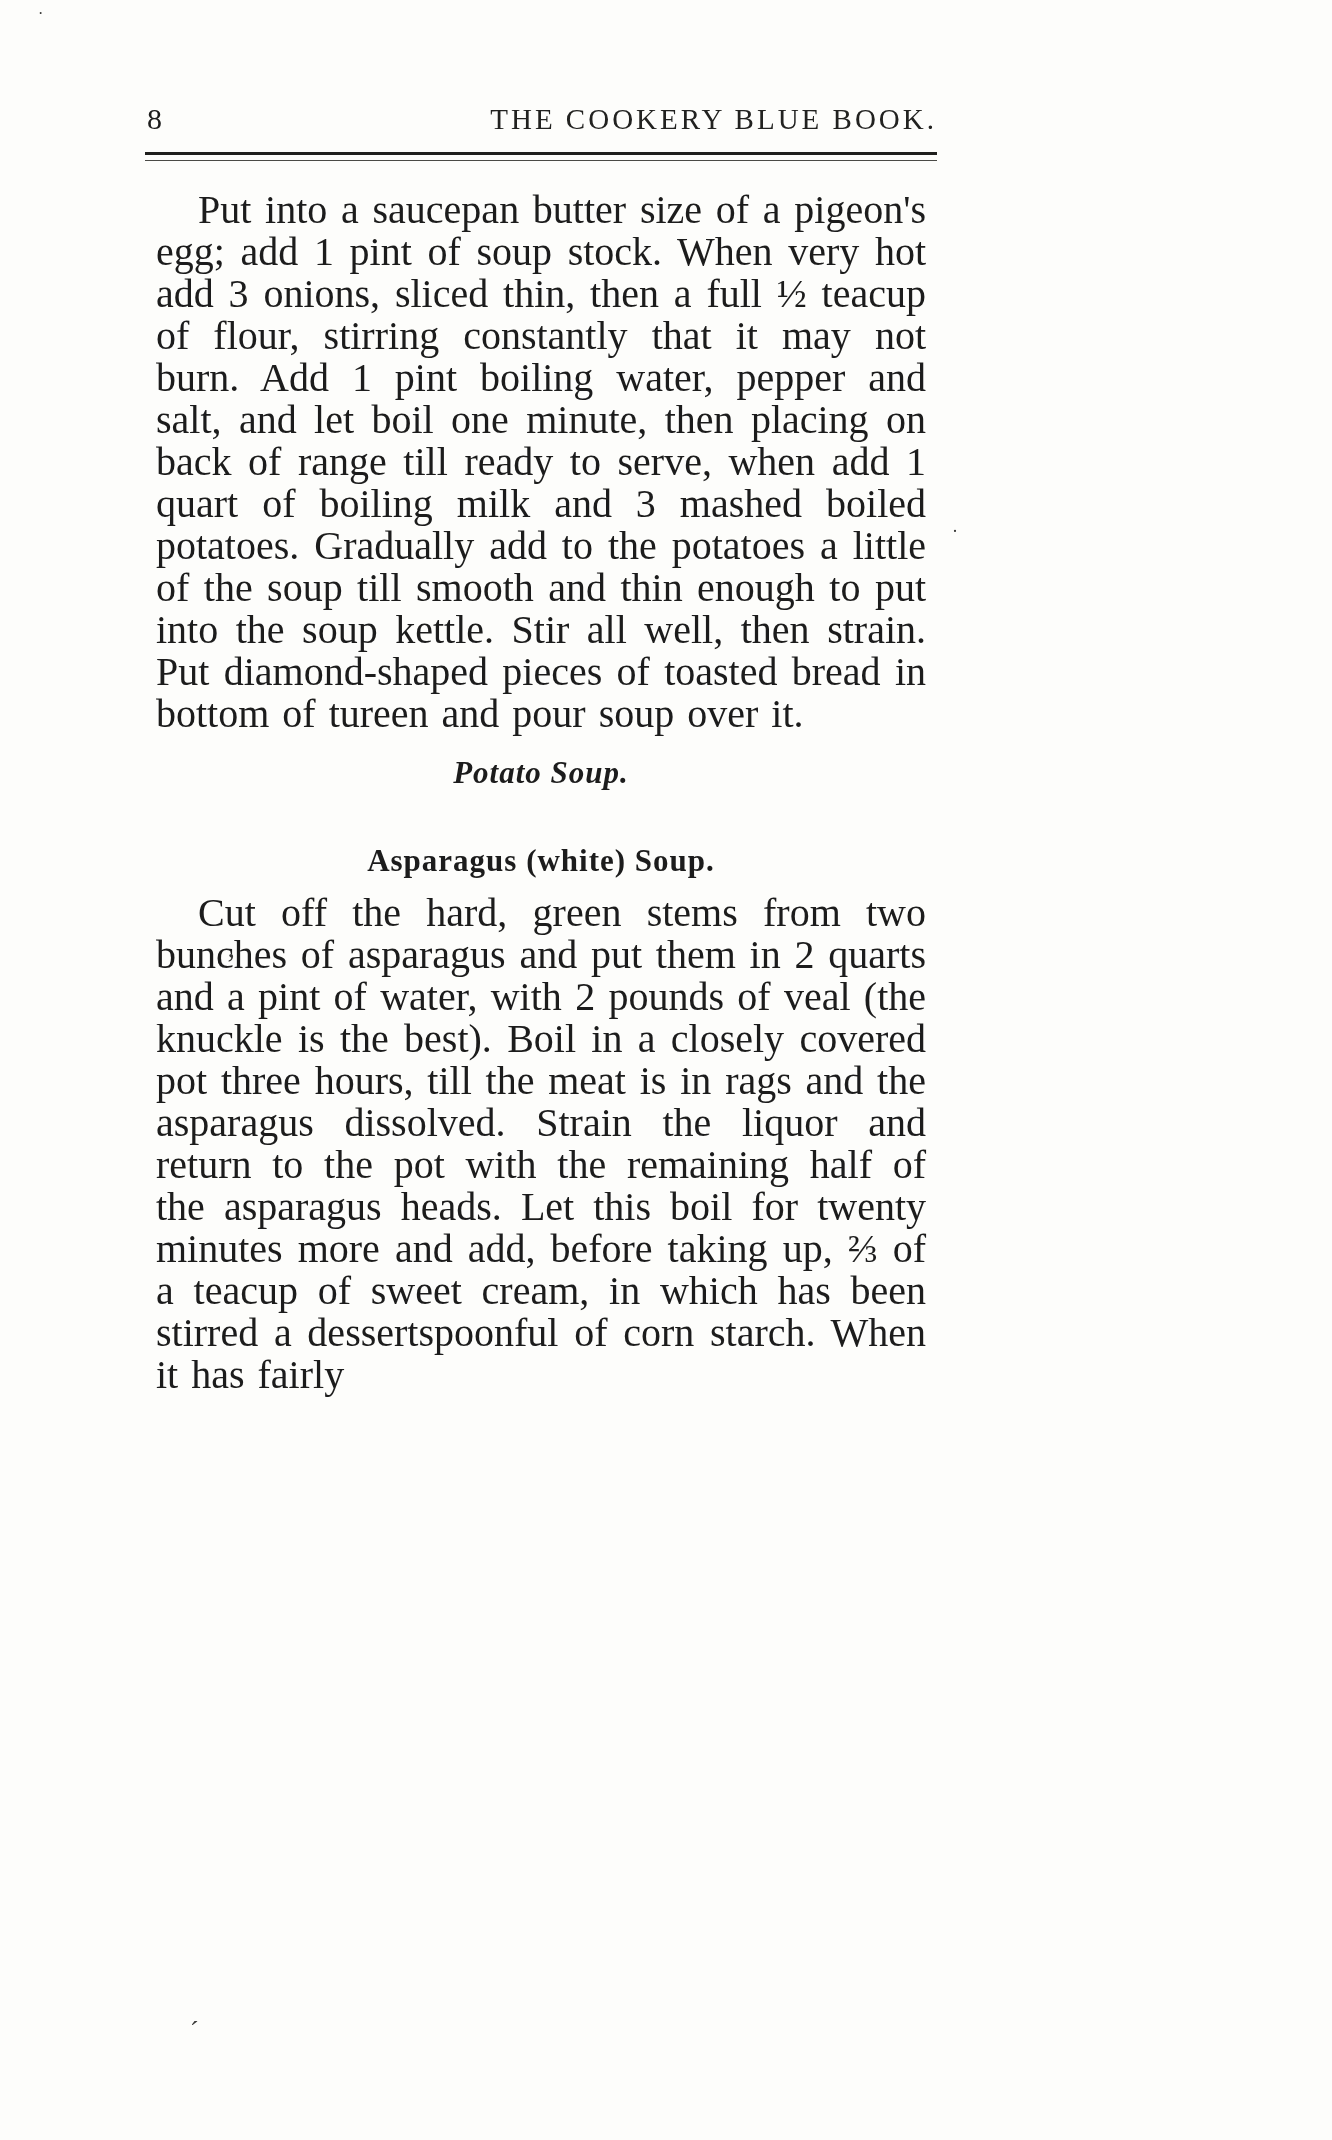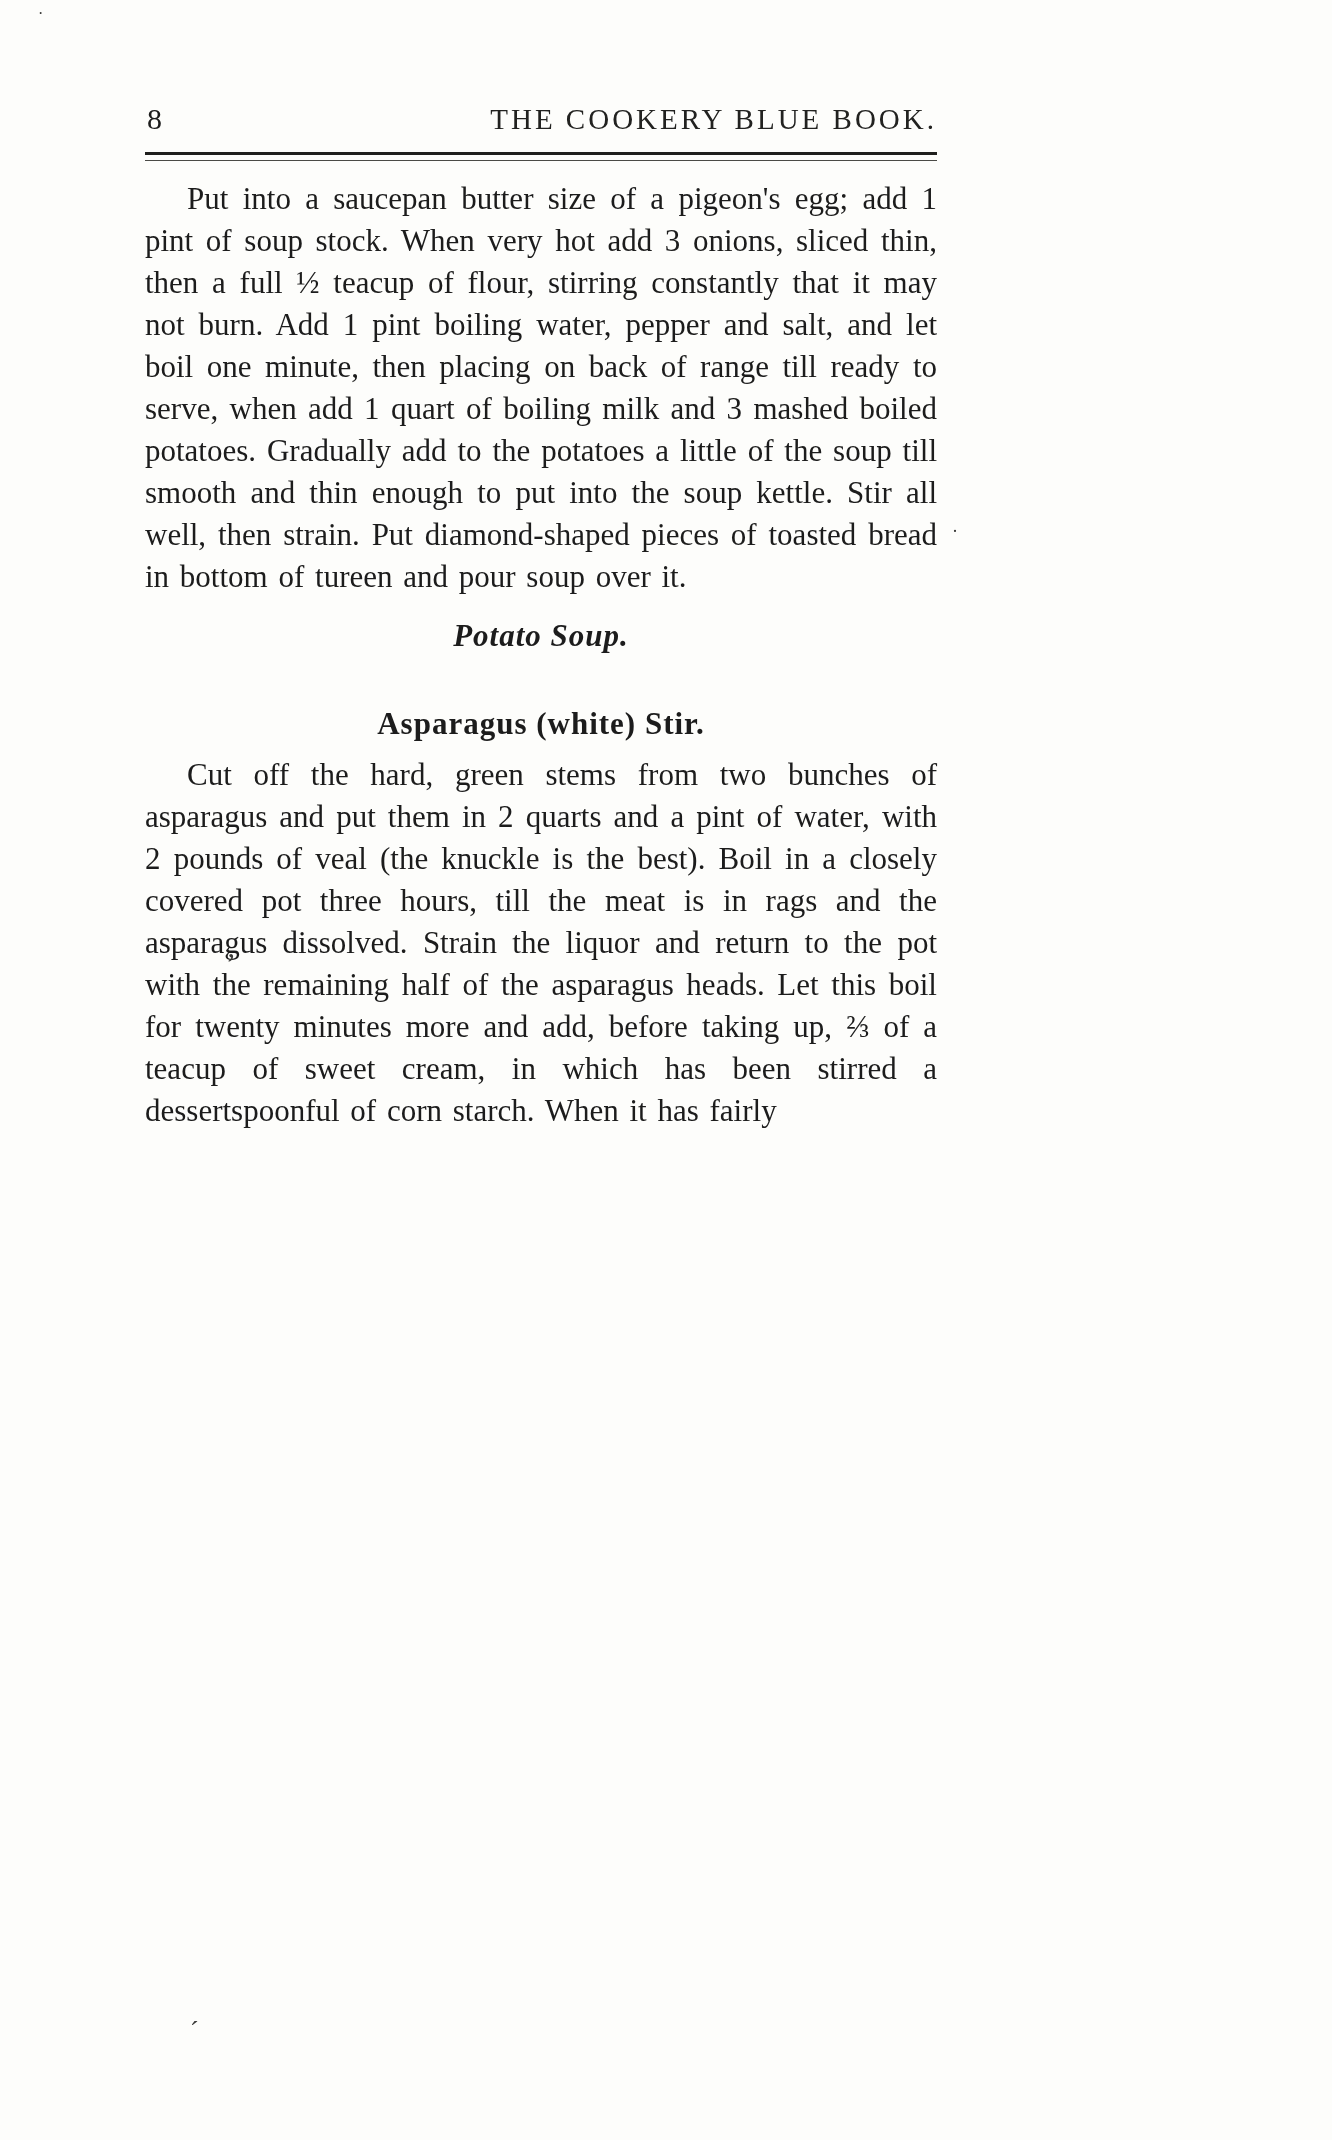--- a/index.html
+++ b/index.html
@@ -61,26 +61,26 @@
     text-align: center;
     font-size: 31px;
     line-height: 40px;
     font-weight: bold;
     margin: 14px 0 10px 0;
     letter-spacing: 1px;
   }
   .recipe-title.gap-medium { margin-top: 18px; font-style: italic; }
   .recipe-title.gap-large  { margin-top: 48px; }
   .recipe-body {
-    font-size: 31px;
+    font-size: 40px;
     line-height: 42px;
     text-align: justify;
     text-indent: 42px;
     word-spacing: 3px;
-    margin: 0;
+    margin: 11px;
   }
   .scan-artifact {
     position: absolute;
     font-size: 26px;
     color: #3a3a38;
     line-height: 1;
   }
   .artifact-0 { left: 38px;  top: 6px;    font-size: 16px; }
   .artifact-1 { left: 226px; top: 948px;  font-size: 30px; }
   .artifact-2 { left: 952px; top: 522px;  font-size: 18px; }
@@ -102,21 +102,21 @@
 
     <div class="recipe-section">
       <p class="recipe-body">Put into a saucepan butter size of a pigeon's egg; add 1 pint of soup stock. When very hot add 3 onions, sliced thin, then a full ½ teacup of flour, stirring constantly that it may not burn. Add 1 pint boiling water, pepper and salt, and let boil one minute, then placing on back of range till ready to serve, when add 1 quart of boiling milk and 3 mashed boiled potatoes. Gradually add to the potatoes a little of the soup till smooth and thin enough to put into the soup kettle. Stir all well, then strain. Put diamond-shaped pieces of toasted bread in bottom of tureen and pour soup over it.</p>
     </div>
 
     <div class="recipe-section">
       <h2 class="recipe-title gap-medium">Potato Soup.</h2>
     </div>
 
     <div class="recipe-section">
-      <h2 class="recipe-title gap-large">Asparagus (white) Stir.</h2>
+      <h2 class="recipe-title gap-large">Asparagus (white) Soup.</h2>
       <p class="recipe-body">Cut off the hard, green stems from two bunches of asparagus and put them in 2 quarts and a pint of water, with 2 pounds of veal (the knuckle is the best). Boil in a closely covered pot three hours, till the meat is in rags and the asparagus dissolved. Strain the liquor and return to the pot with the remaining half of the asparagus heads. Let this boil for twenty minutes more and add, before taking up, ⅔ of a teacup of sweet cream, in which has been stirred a dessertspoonful of corn starch. When it has fairly</p>
     </div>
 
   </div>
 
   <span class="scan-artifact artifact-0">·</span>
   <span class="scan-artifact artifact-1">’</span>
   <span class="scan-artifact artifact-2">·</span>
   <span class="scan-artifact artifact-3">´</span>
 

